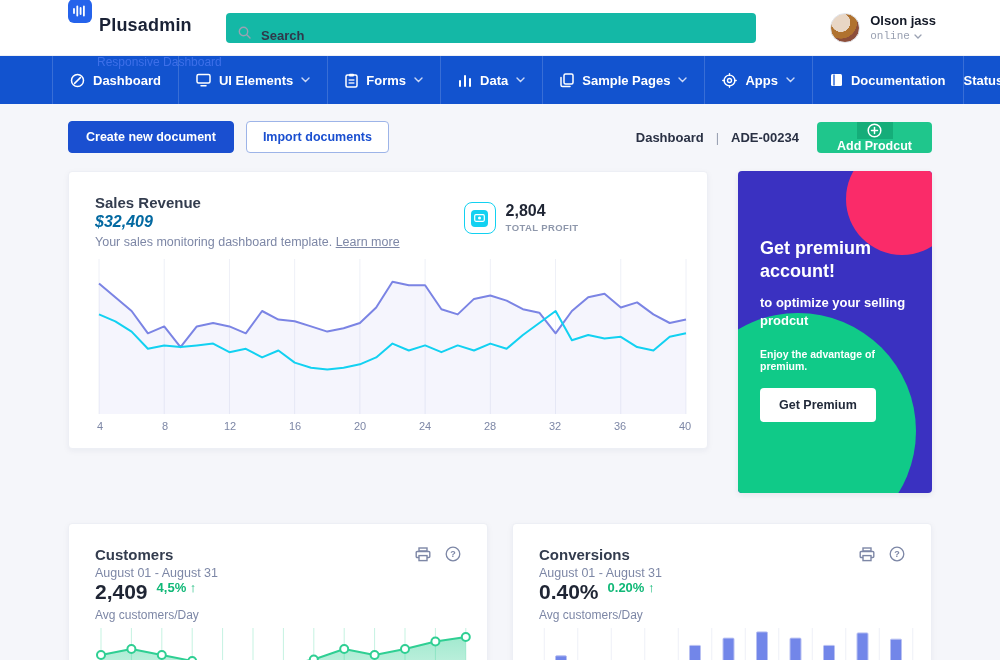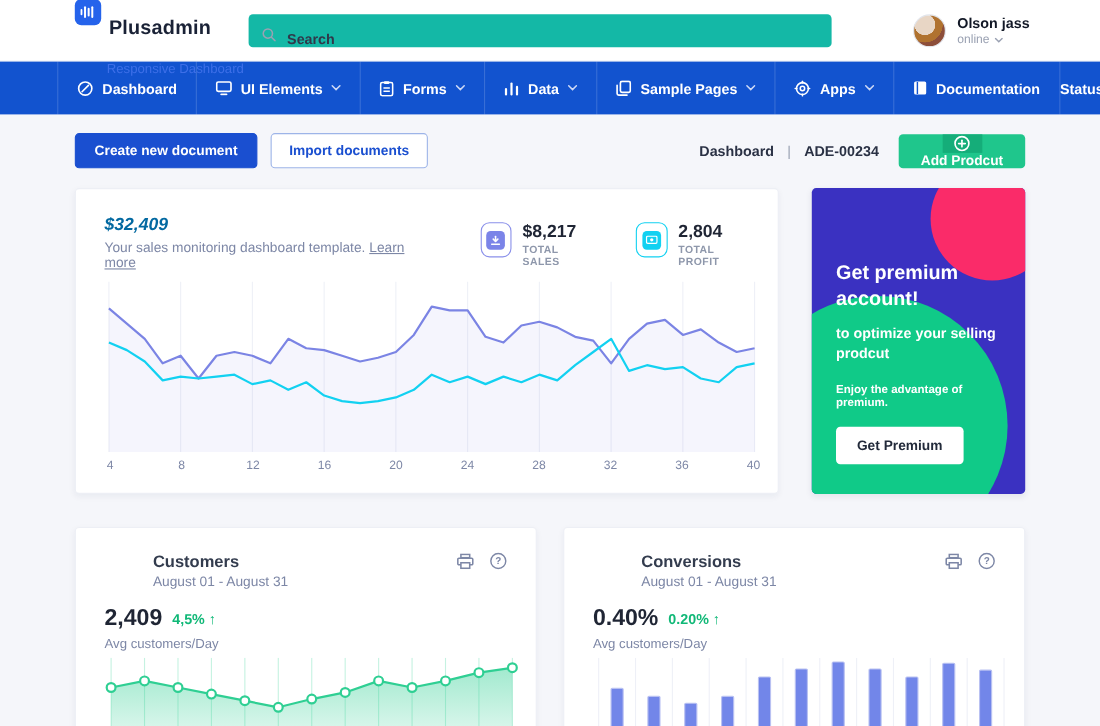--- a/index.html
+++ b/index.html
@@ -12,21 +12,21 @@
   .brand-top { display:flex; align-items:center; gap:7px; }
   .logo-badge { width:24px; height:24px; border-radius:6px; background:#2563eb; display:flex; align-items:center; justify-content:center; }
   .brand-name { font-size:18px; font-weight:700; color:#1a2236; letter-spacing:.2px;margin-top:28px; }
   .brand-tagline { font-size:12px; color:#3d6fe8; margin-top:19px; margin-left:1px;padding-left:28px; }
   .search-wrap { width:530px; height:30px; background:#14b8a6; border-radius:4px; display:flex; align-items:flex-end; padding:0 12px; gap:10px; }
   .search-wrap input { border:none; background:transparent; outline:none; font-size:13px; font-weight:600; color:#30384a; width:100%; font-family:inherit; }
   .search-wrap input::placeholder { color:#30384a; opacity:1; }
   .user { margin-left:auto; display:flex; align-items:center; gap:10px; }
   .avatar { width:30px; height:30px; border-radius:50%; background:radial-gradient(circle at 35% 30%, #e8d6c5 0 35%, #b0722f 36% 60%, #8d4e3a 61% 100%); border:1px solid #e2e5ec; }
   .user-name { font-size:13px; font-weight:700; color:#121826; }
-  .user-status { font-size:11px; color:#9aa1b2; display:flex; align-items:center; gap:4px; margin-top:2px; }
+  .user-status { font-size:11px; color:#9aa1b2; display:flex; align-items:center; gap:4px; margin-top:2px;font-family:Liberation Mono, monospace; }
 
   
   .navbar { height:48px; background:#1253cf; display:flex; align-items:stretch; color:#fff; padding:0 60px 0 52px; }
   .nav-items { display:flex; list-style:none; align-items:stretch; }
   .nav-item { display:flex; align-items:center; gap:8px; padding:0 17px; font-size:13px; font-weight:700; border-right:1px solid rgba(255,255,255,.16); cursor:pointer; white-space:nowrap; }
   .nav-item:first-child { border-left:1px solid rgba(255,255,255,.16); }
   .nav-right { margin-left:auto; display:flex; align-items:center; gap:20px; font-size:13px; font-weight:700; }
   .nav-ico { display:flex; align-items:center; }
 
   
@@ -53,38 +53,38 @@
   .stat { display:flex; gap:10px; align-items:flex-start; }
   .stat-ico { width:32px; height:32px; border-radius:8px; border:1.5px solid; display:flex; align-items:center; justify-content:center; }
   .stat-ico-inner { width:17px; height:17px; border-radius:4px; display:flex; align-items:center; justify-content:center; }
   .stat-value { font-size:16px; font-weight:700; color:#1f2534; }
   .stat-label { font-size:9.5px; font-weight:700; color:#8e97ab; letter-spacing:.4px; margin-top:2px; }
   .sales-chart { display:block; margin-top:10px; }
   .x-axis { display:flex; justify-content:space-between; padding:6px 13px 0 22px; }
   .x-axis span { font-size:11px; color:#7d87a6; width:18px; text-align:center; }
 
   
-  .promo { position:relative; width:194px; height:278px; border-radius:4px; background:#3a31c1; overflow:hidden; color:#fff; box-shadow:0 2px 6px rgba(25,39,80,.08); }
+  .promo { position:relative; width:194px; height:322px; border-radius:4px; background:#3a31c1; overflow:hidden; color:#fff; box-shadow:0 2px 6px rgba(25,39,80,.08); }
   .circle { position:absolute; border-radius:50%; }
   .circle-pink { width:112px; height:112px; background:#fa2b69; top:-28px; right:-26px; }
   .circle-green { width:236px; height:236px; background:#10ca88; left:-58px; bottom:-56px; }
   .promo-body { position:relative; z-index:2; padding:66px 22px 0; }
   .promo-title { font-size:18px; font-weight:800; line-height:1.25; }
   .promo-sub { font-size:13px; font-weight:600; margin-top:12px; line-height:1.4; }
   .promo-note { font-size:10.5px; font-weight:700; margin-top:18px; }
   .btn-premium { margin-top:16px; background:#fff; color:#222a3a; border:none; border-radius:4px; padding:10px 19px; font-size:12.5px; font-weight:700; font-family:inherit; cursor:pointer; }
 
   
   .row-bottom { margin:30px 68px 0; display:flex; gap:24px; }
   .mini-card { width:420px; height:240px; padding:22px 0 0; overflow:hidden; }
-  .mini-head { display:flex; align-items:flex-start; padding:0 26px;margin-left:44px; }
+  .mini-head { display:flex; align-items:flex-start; padding:0 26px; }
   .mini-title { font-size:15px; font-weight:700; color:#333c4e; }
   .mini-range { font-size:12.5px; color:#7d87a6; margin-top:3px; }
   .mini-icons { margin-left:auto; display:flex; gap:14px; align-items:center; color:#7d87a6; }
-  .mini-number-row { padding:0 26px; margin-top:14px; display:flex; align-items:center; gap:9px; }
+  .mini-number-row { padding:0 26px; display:flex; align-items:flex-start; gap:9px; }
   .mini-number { font-size:21px; font-weight:800; color:#1f2534; }
   .mini-delta { font-size:13px; font-weight:700; color:#10b877; }
   .mini-avg { padding:0 26px; font-size:12px; color:#7d87a6; margin-top:4px; }
   .mini-chart { display:block; margin-top:6px; }
 </style>
 </head>
 <body>
 
 <header class="header">
   <div class="brand">
@@ -244,42 +244,28 @@
     </span>
     <span class="add-label">Add Prodcut</span>
   </button>
 </div>
 
 <div class="row-main">
 
   <section class="card sales-card">
     <div class="sales-head">
       <div>
+        <div class="sales-title">Sales Revenue</div>
         <div class="sales-amount">$32,409</div>
         <div class="sales-sub">
           <span>Your sales monitoring dashboard template.</span>
           <a href="#">Learn more</a>
         </div>
       </div>
       <div class="sales-stats">
-        <div class="stat">
-          <span class="stat-ico" style="border-color:#8a90ea">
-            <span class="stat-ico-inner" style="background:#7b84e8">
-              <svg width="9" height="9" viewBox="0 0 9 9">
-                  <line x1="4.5" y1="0.8" x2="4.5" y2="5" stroke="#fff" stroke-width="1.4" stroke-linecap="round"></line>
-                  <polyline points="2.4,3.4 4.5,5.4 6.6,3.4" fill="none" stroke="#fff" stroke-width="1.4" stroke-linecap="round" stroke-linejoin="round"></polyline>
-                  <line x1="1" y1="8" x2="8" y2="8" stroke="#fff" stroke-width="1.4" stroke-linecap="round"></line>
-                </svg>
-            </span>
-          </span>
-          <span>
-            <div class="stat-value">$8,217</div>
-            <div class="stat-label">TOTAL SALES</div>
-          </span>
-        </div>
         <div class="stat">
           <span class="stat-ico" style="border-color:#12d1f1">
             <span class="stat-ico-inner" style="background:#12d1f1">
               <svg width="11" height="8" viewBox="0 0 11 8">
                   <rect x="0.7" y="0.7" width="9.6" height="6.6" rx="1.2" fill="none" stroke="#fff" stroke-width="1.2"></rect>
                   <circle cx="5.5" cy="4" r="1.5" fill="#fff"></circle>
                 </svg>
             </span>
           </span>
           <span>

